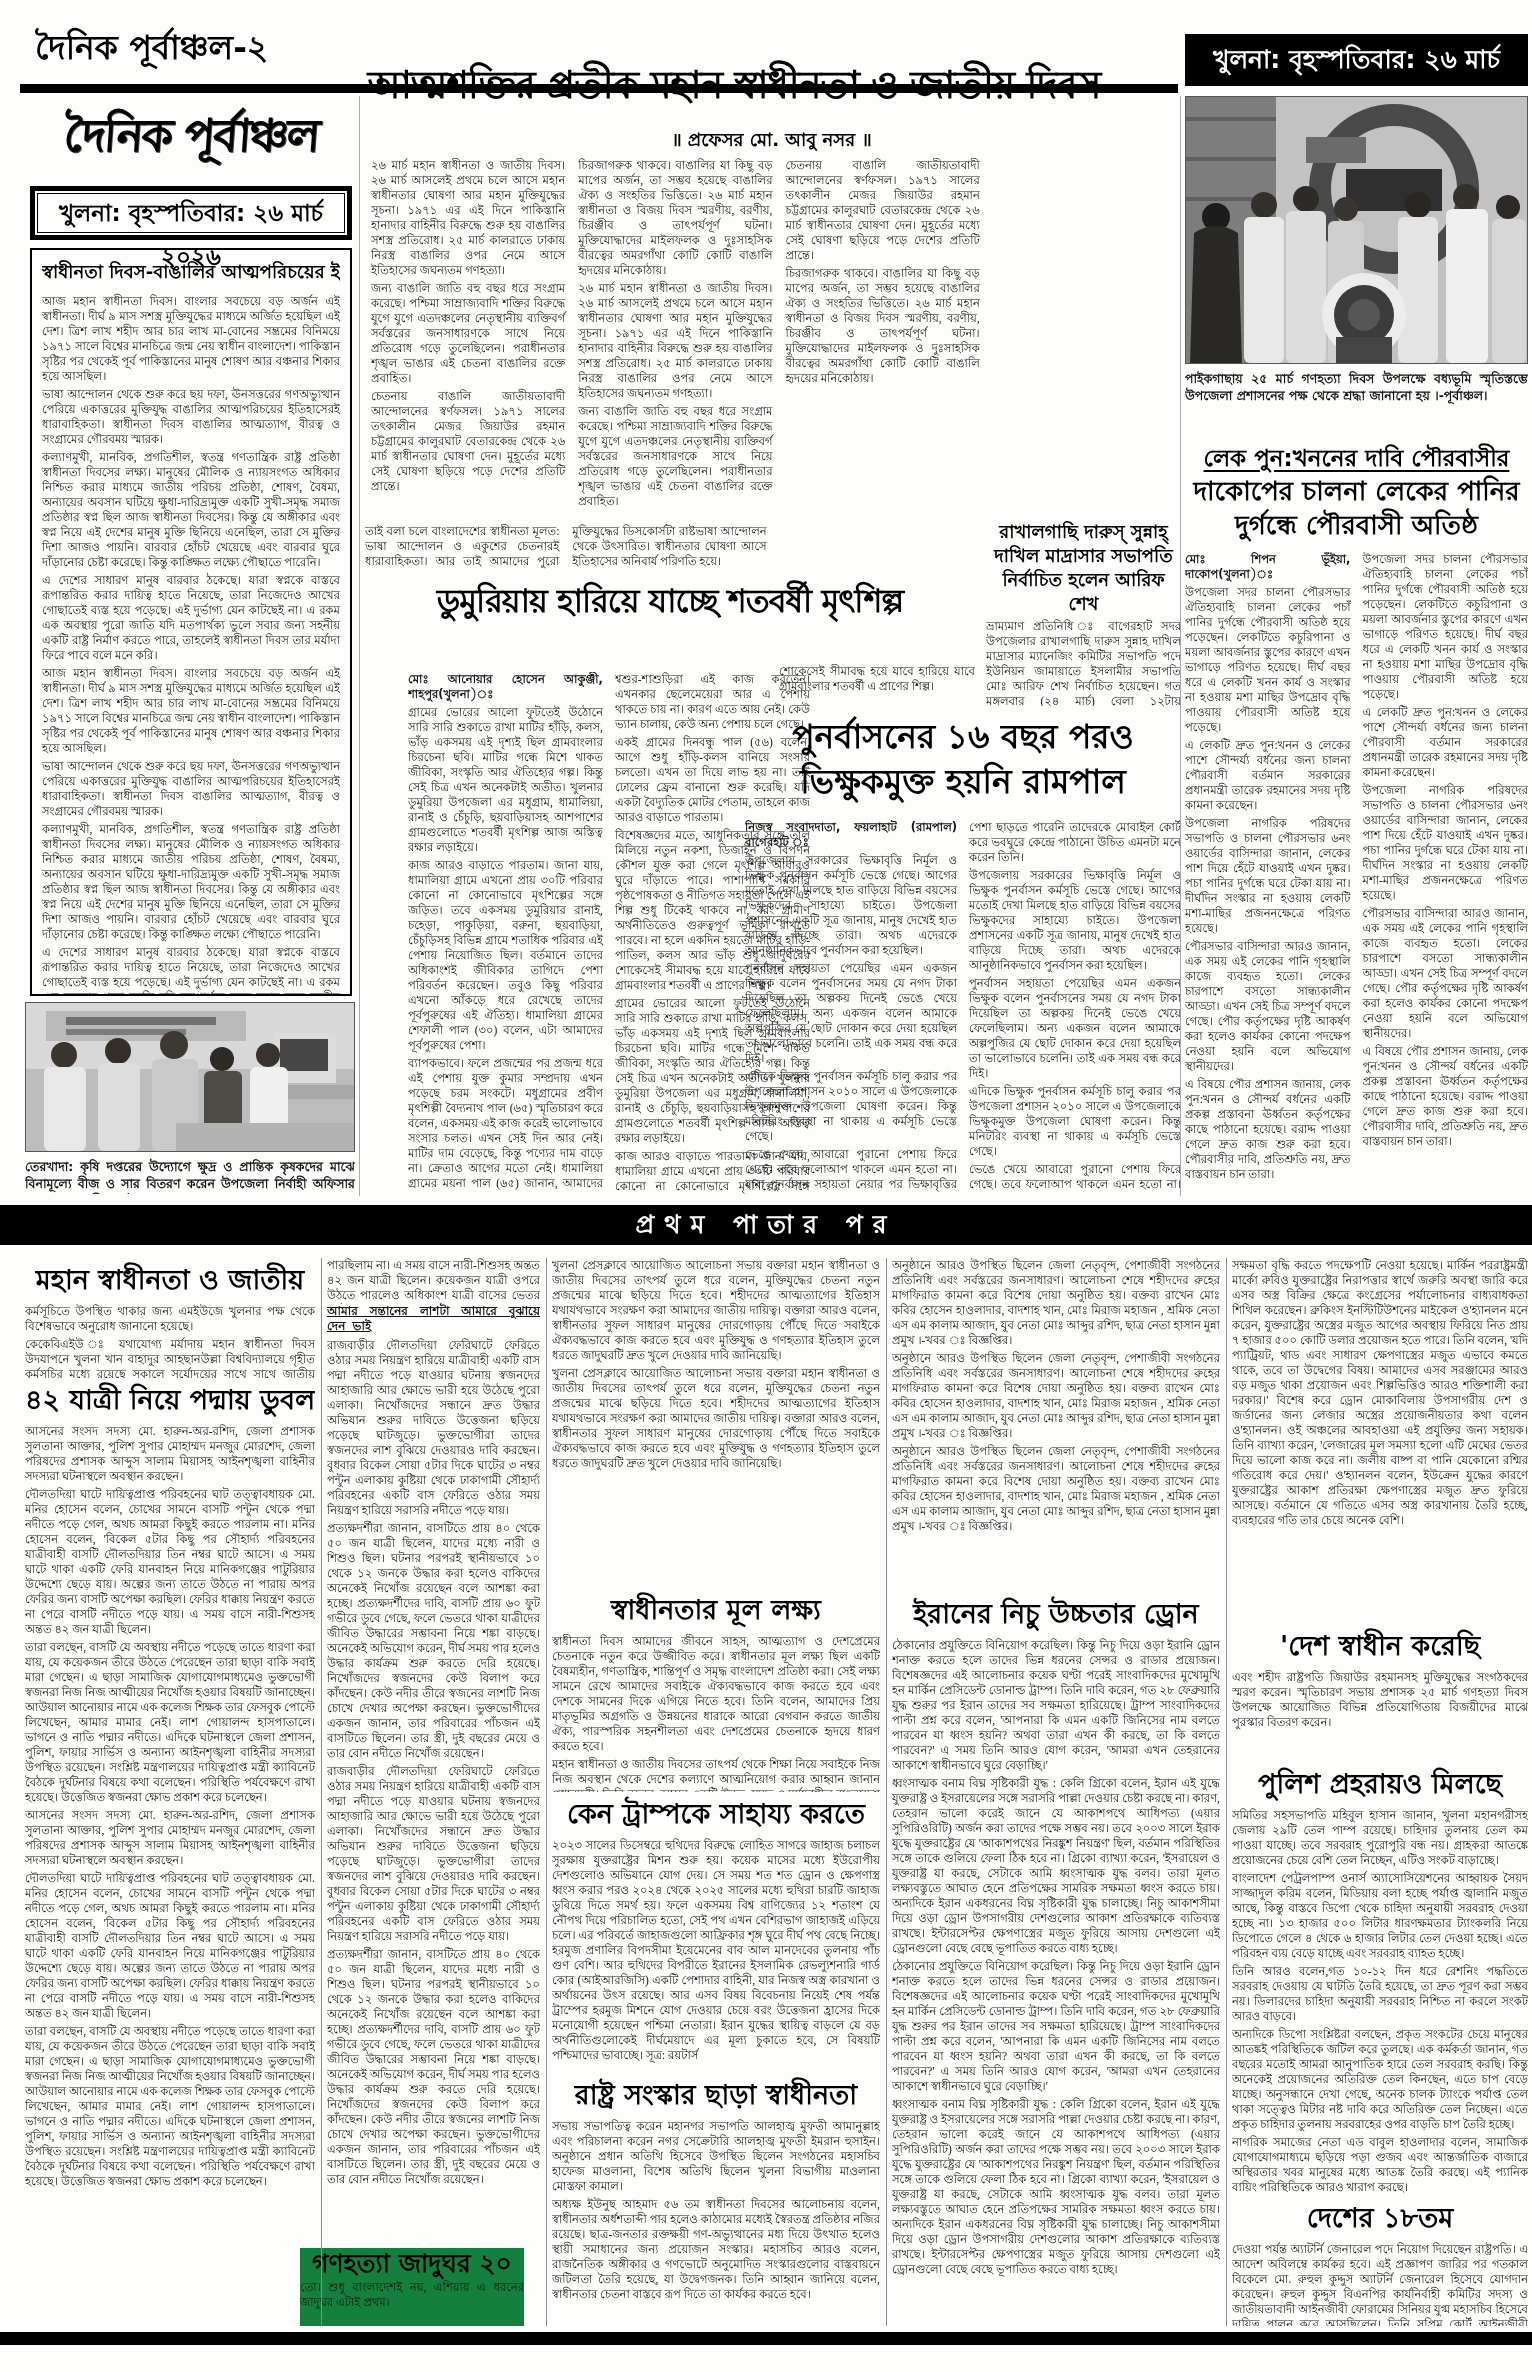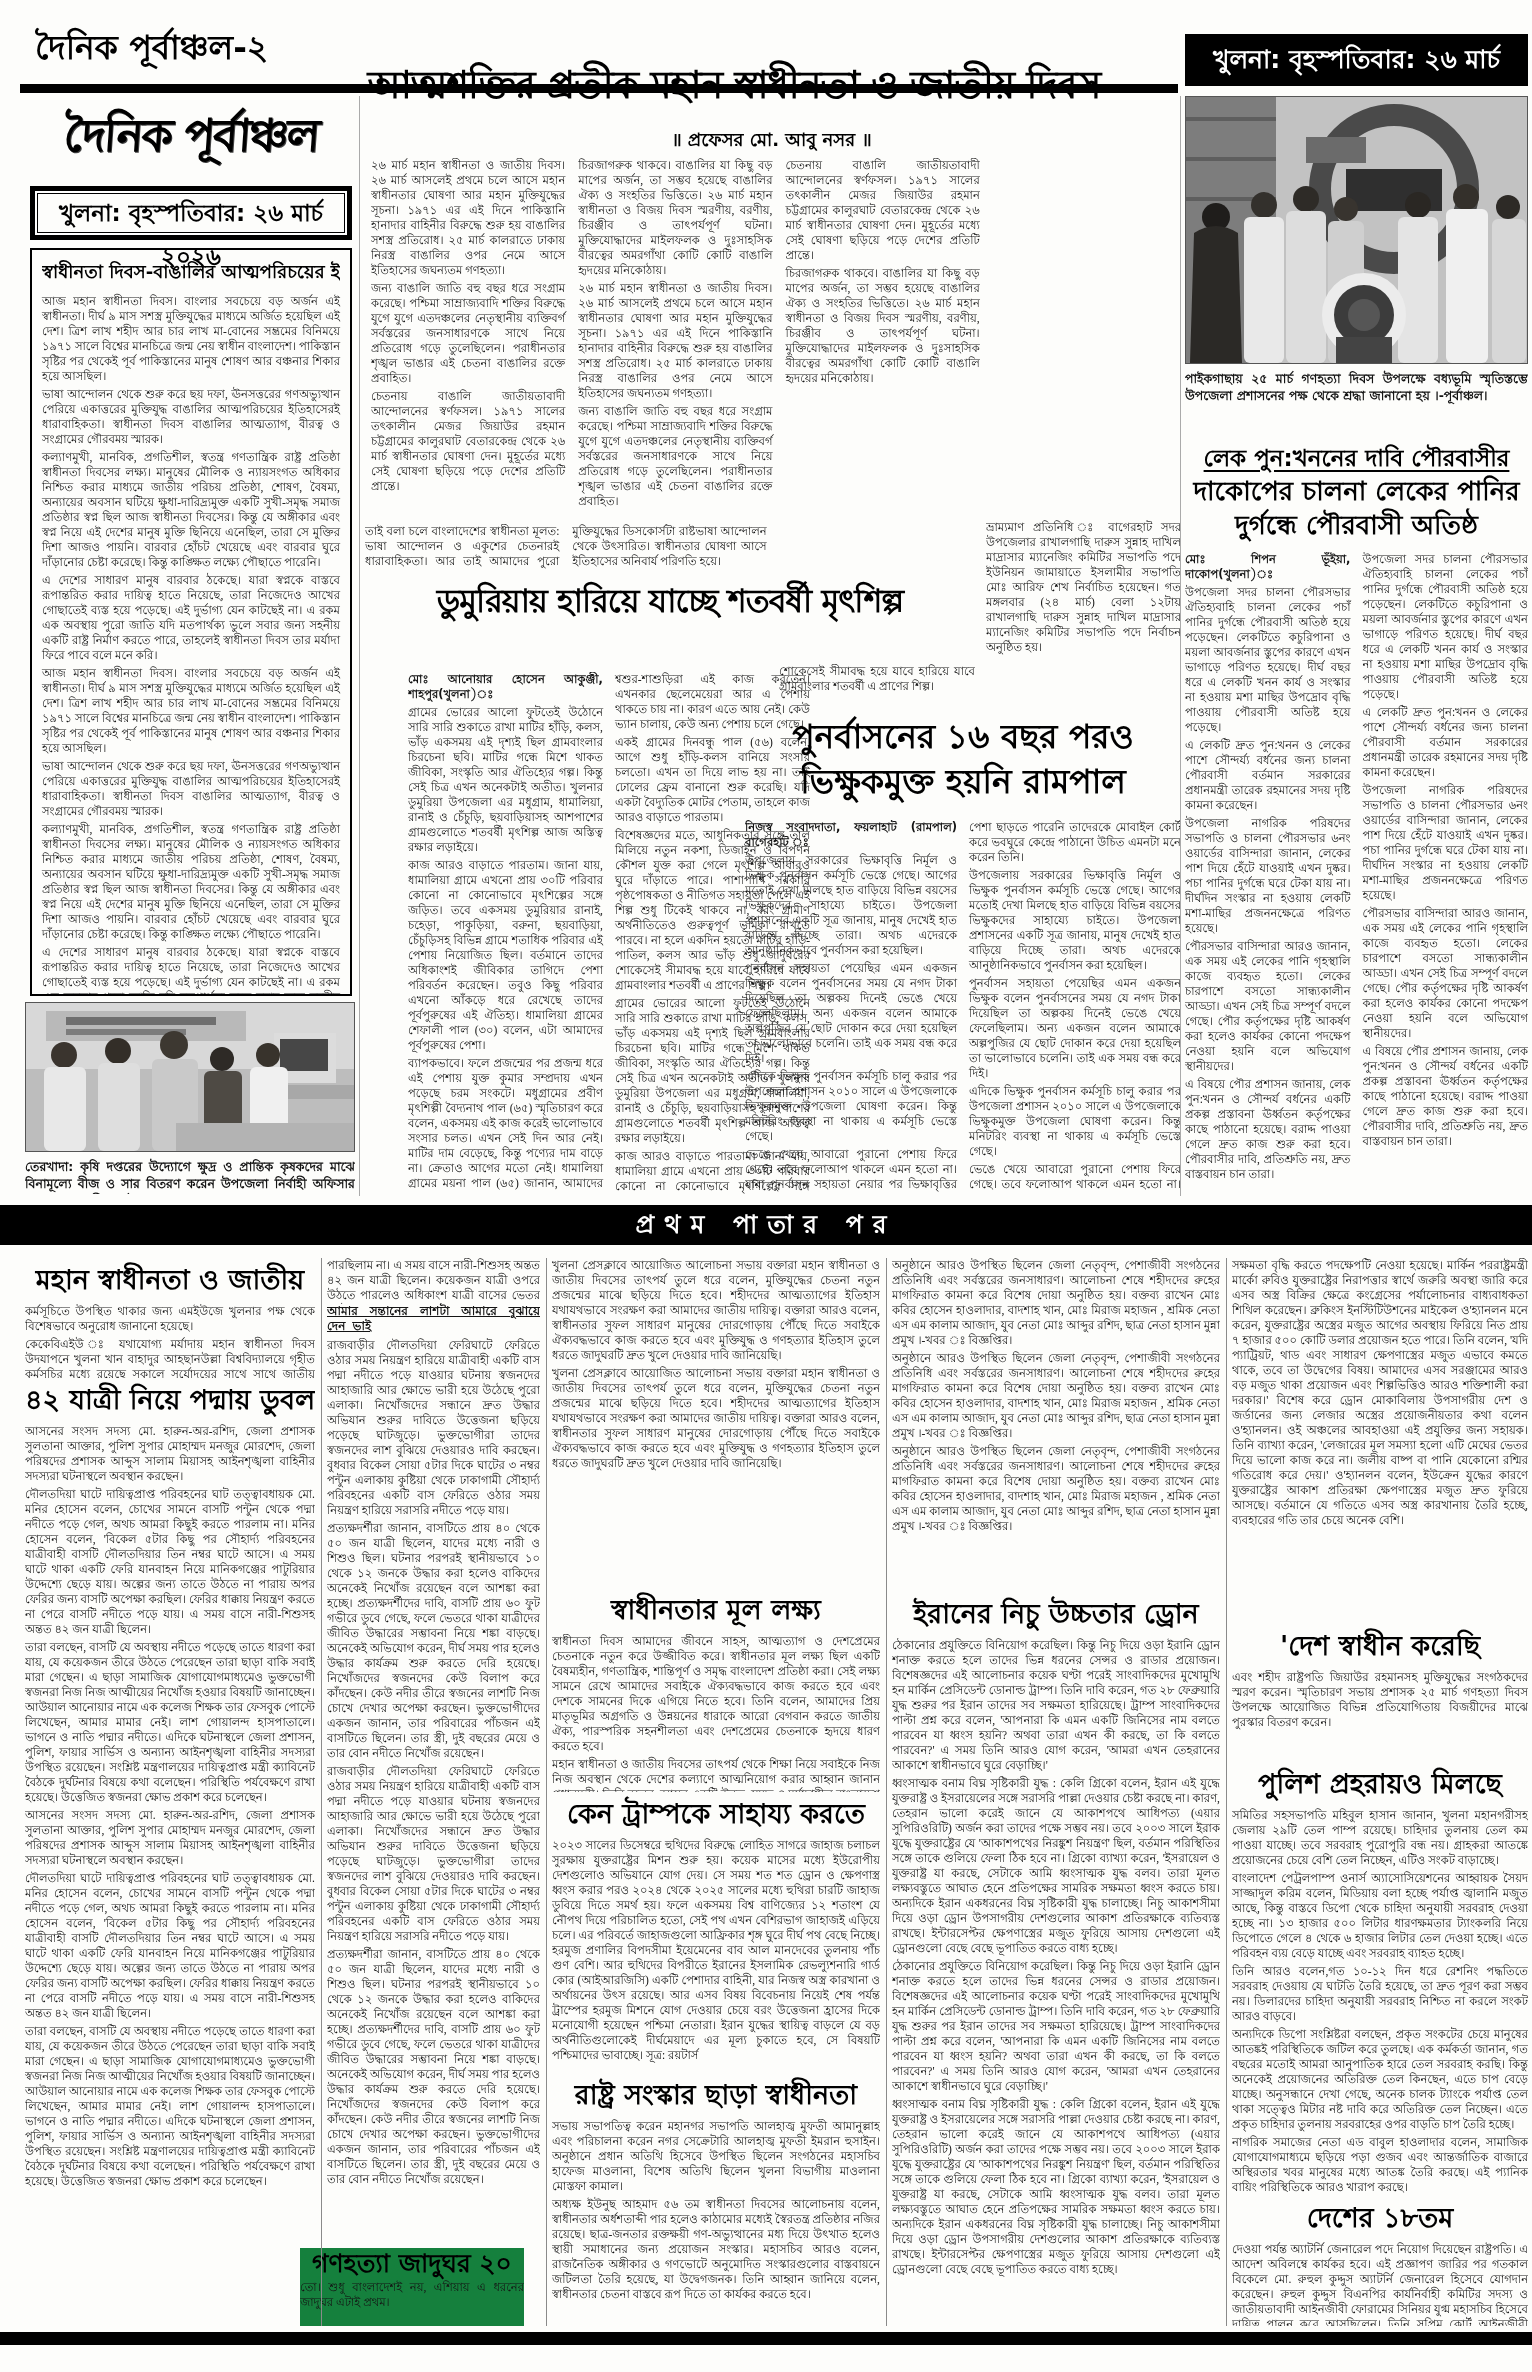--- a/index.html
+++ b/index.html
@@ -134,20 +134,21 @@
       <p>২৬ মার্চ মহান স্বাধীনতা ও জাতীয় দিবস। ২৬ মার্চ আসলেই প্রথমে চলে আসে মহান স্বাধীনতার ঘোষণা আর মহান মুক্তিযুদ্ধের সূচনা। ১৯৭১ এর এই দিনে পাকিস্তানি হানাদার বাহিনীর বিরুদ্ধে শুরু হয় বাঙালির সশস্ত্র প্রতিরোধ। ২৫ মার্চ কালরাতে ঢাকায় নিরস্ত্র বাঙালির ওপর নেমে আসে ইতিহাসের জঘন্যতম গণহত্যা।</p>
       <p>জন্য বাঙালি জাতি বহু বছর ধরে সংগ্রাম করেছে। পশ্চিমা সাম্রাজ্যবাদি শক্তির বিরুদ্ধে যুগে যুগে এতদঞ্চলের নেতৃস্থানীয় ব্যক্তিবর্গ সর্বস্তরের জনসাধারণকে সাথে নিয়ে প্রতিরোধ গড়ে তুলেছিলেন। পরাধীনতার শৃঙ্খল ভাঙার এই চেতনা বাঙালির রক্তে প্রবাহিত।</p>
       <p>চেতনায় বাঙালি জাতীয়তাবাদী আন্দোলনের স্বর্ণফসল। ১৯৭১ সালের তৎকালীন মেজর জিয়াউর রহমান চট্টগ্রামের কালুরঘাট বেতারকেন্দ্র থেকে ২৬ মার্চ স্বাধীনতার ঘোষণা দেন। মুহূর্তের মধ্যে সেই ঘোষণা ছড়িয়ে পড়ে দেশের প্রতিটি প্রান্তে।</p>
       <p>চিরজাগরুক থাকবে। বাঙালির যা কিছু বড় মাপের অর্জন, তা সম্ভব হয়েছে বাঙালির ঐক্য ও সংহতির ভিত্তিতে। ২৬ মার্চ মহান স্বাধীনতা ও বিজয় দিবস স্মরণীয়, বরণীয়, চিরঞ্জীব ও তাৎপর্যপূর্ণ ঘটনা। মুক্তিযোদ্ধাদের মাইলফলক ও দুঃসাহসিক বীরত্বের অমরগাঁথা কোটি কোটি বাঙালি হৃদয়ের মনিকোঠায়।</p>
     </div>
   <div class="abs j cols3" id="lead-extra">
       <p>তাই বলা চলে বাংলাদেশের স্বাধীনতা মূলত: ভাষা আন্দোলন ও একুশের চেতনারই ধারাবাহিকতা। আর তাই আমাদের পুরো মুক্তিযুদ্ধের ডিসকোর্সটা রাষ্টভাষা আন্দোলন থেকে উৎসারিত। স্বাধীনতার ঘোষণা আসে ইতিহাসের অনিবার্য পরিণতি হয়ে।</p>
     </div>
 
   <div class="abs j" id="madrasa">
+    <div class="hd" id="madrasa-head">রাখালগাছি দারুস্ সুন্নাহ্ দাখিল মাদ্রাসার সভাপতি নির্বাচিত হলেন আরিফ শেখ</div>
     <div>
         <p>ভ্রাম্যমাণ প্রতিনিধি ঃ বাগেরহাট সদর উপজেলার রাখালগাছি দারুস সুন্নাহ দাখিল মাদ্রাসার ম্যানেজিং কমিটির সভাপতি পদে ইউনিয়ন জামায়াতে ইসলামীর সভাপতি মোঃ আরিফ শেখ নির্বাচিত হয়েছেন। গত মঙ্গলবার (২৪ মার্চ) বেলা ১২টায় রাখালগাছি দারুস সুন্নাহ দাখিল মাদ্রাসার ম্যানেজিং কমিটির সভাপতি পদে নির্বাচন অনুষ্ঠিত হয়।</p>
       </div>
   </div>
 
   <div class="abs hd nowrap" id="potters-headline">ডুমুরিয়ায় হারিয়ে যাচ্ছে শতবর্ষী মৃৎশিল্প</div>
   <div class="abs j cols2" id="potters-body">
     <p class="byl">মোঃ আনোয়ার হোসেন আকুঞ্জী, শাহপুর(খুলনা)ঃ</p>
   <p>গ্রামের ভোরের আলো ফুটতেই উঠোনে সারি সারি শুকাতে রাখা মাটির হাঁড়ি, কলস, ভাঁড় একসময় এই দৃশ্যই ছিল গ্রামবাংলার চিরচেনা ছবি। মাটির গন্ধে মিশে থাকত জীবিকা, সংস্কৃতি আর ঐতিহ্যের গল্প। কিন্তু সেই চিত্র এখন অনেকটাই অতীত। খুলনার ডুমুরিয়া উপজেলা এর মধুগ্রাম, ধামালিয়া, রানাই ও চেঁচুড়ি, ছয়বাড়িয়াসহ আশপাশের গ্রামগুলোতে শতবর্ষী মৃৎশিল্প আজ অস্তিত্ব রক্ষার লড়াইয়ে।</p>
       <p>কাজ আরও বাড়াতে পারতাম। জানা যায়, ধামালিয়া গ্রামে এখনো প্রায় ৩০টি পরিবার কোনো না কোনোভাবে মৃৎশিল্পের সঙ্গে জড়িত। তবে একসময় ডুমুরিয়ার রানাই, চহেড়া, পাকুড়িয়া, বরুনা, ছয়বাড়িয়া, চেঁচুড়িসহ বিভিন্ন গ্রামে শতাধিক পরিবার এই পেশায় নিয়োজিত ছিল। বর্তমানে তাদের অধিকাংশই জীবিকার তাগিদে পেশা পরিবর্তন করেছেন। তবুও কিছু পরিবার এখনো আঁকড়ে ধরে রেখেছে তাদের পূর্বপুরুষের এই ঐতিহ্য। ধামালিয়া গ্রামের শেফালী পাল (৩০) বলেন, এটা আমাদের পূর্বপুরুষের পেশা।</p>

